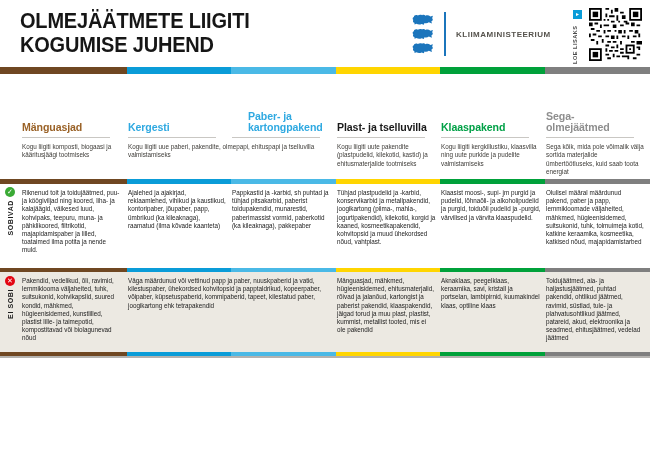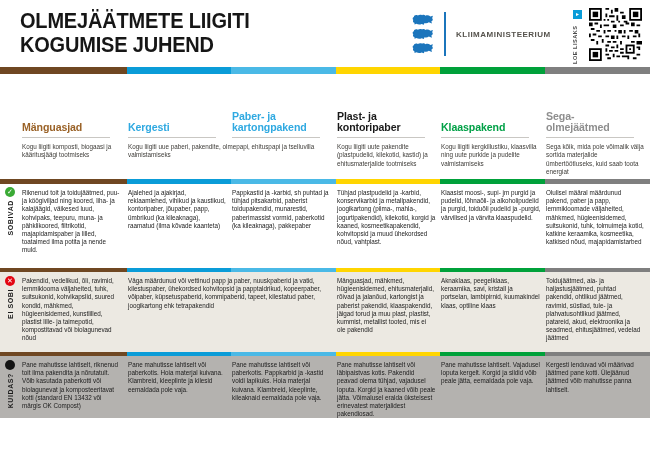--- a/index.html
+++ b/index.html
@@ -1,16 +1,16 @@
 <!DOCTYPE html>
 <html><head>
 <meta charset="utf-8">
 <style>
   html,body{margin:0;padding:0;background:#fff;}
-  .page{position:relative;width:650px;height:418px;background:#ffffff;
+  .page{position:relative;width:650px;height:358px;background:#ffffff;
         font-family:"Liberation Sans",sans-serif;overflow:hidden;text-decoration:underline;}
 
   
   .title{position:absolute;left:20px;top:9px;font-size:21.5px;font-weight:bold;
          color:#161616;line-height:1.12;letter-spacing:-0.2px;
          transform:scaleX(.93);transform-origin:0 0;}
   .title span{display:block;}
   .gov{position:absolute;left:412px;top:12px;display:flex;align-items:center;}
   .lions{width:22px;height:40px;}
   .gov-divider{width:2px;height:44px;margin:0 10px;}
@@ -136,24 +136,24 @@
     <span style="background-color: rgb(127, 127, 127);"></span>
   </div>
 
   <div class="head c1">
       <span style="color: rgb(154, 98, 39);">Mänguasjad</span>
     </div>
   <div class="head c2">
       <span style="color: rgb(47, 169, 225);">Kergesti</span>
     </div>
   <div class="head c3">
-      <span style="color: rgb(47, 169, 225);">Paber- ja kartongpakend</span>
+      <span style="color: rgb(47, 169, 225); margin-left: 16px;">Paber- ja kartongpakend</span>
     </div>
   <div class="head c4">
-      <span style="color: rgb(26, 26, 26);">Plast- ja kontoripaber</span>
+      <span style="color: rgb(26, 26, 26);">Plast- ja tselluvilla</span>
     </div>
   <div class="head c5">
       <span style="color: rgb(0, 160, 70); text-align: center;">Klaaspakend</span>
     </div>
   <div class="head c6">
       <span class="narrow" style="color: rgb(142, 142, 142);">Sega-olmejäätmed</span>
     </div>
 
   <div class="rule c1"></div>
   <div class="rule c2"></div>

